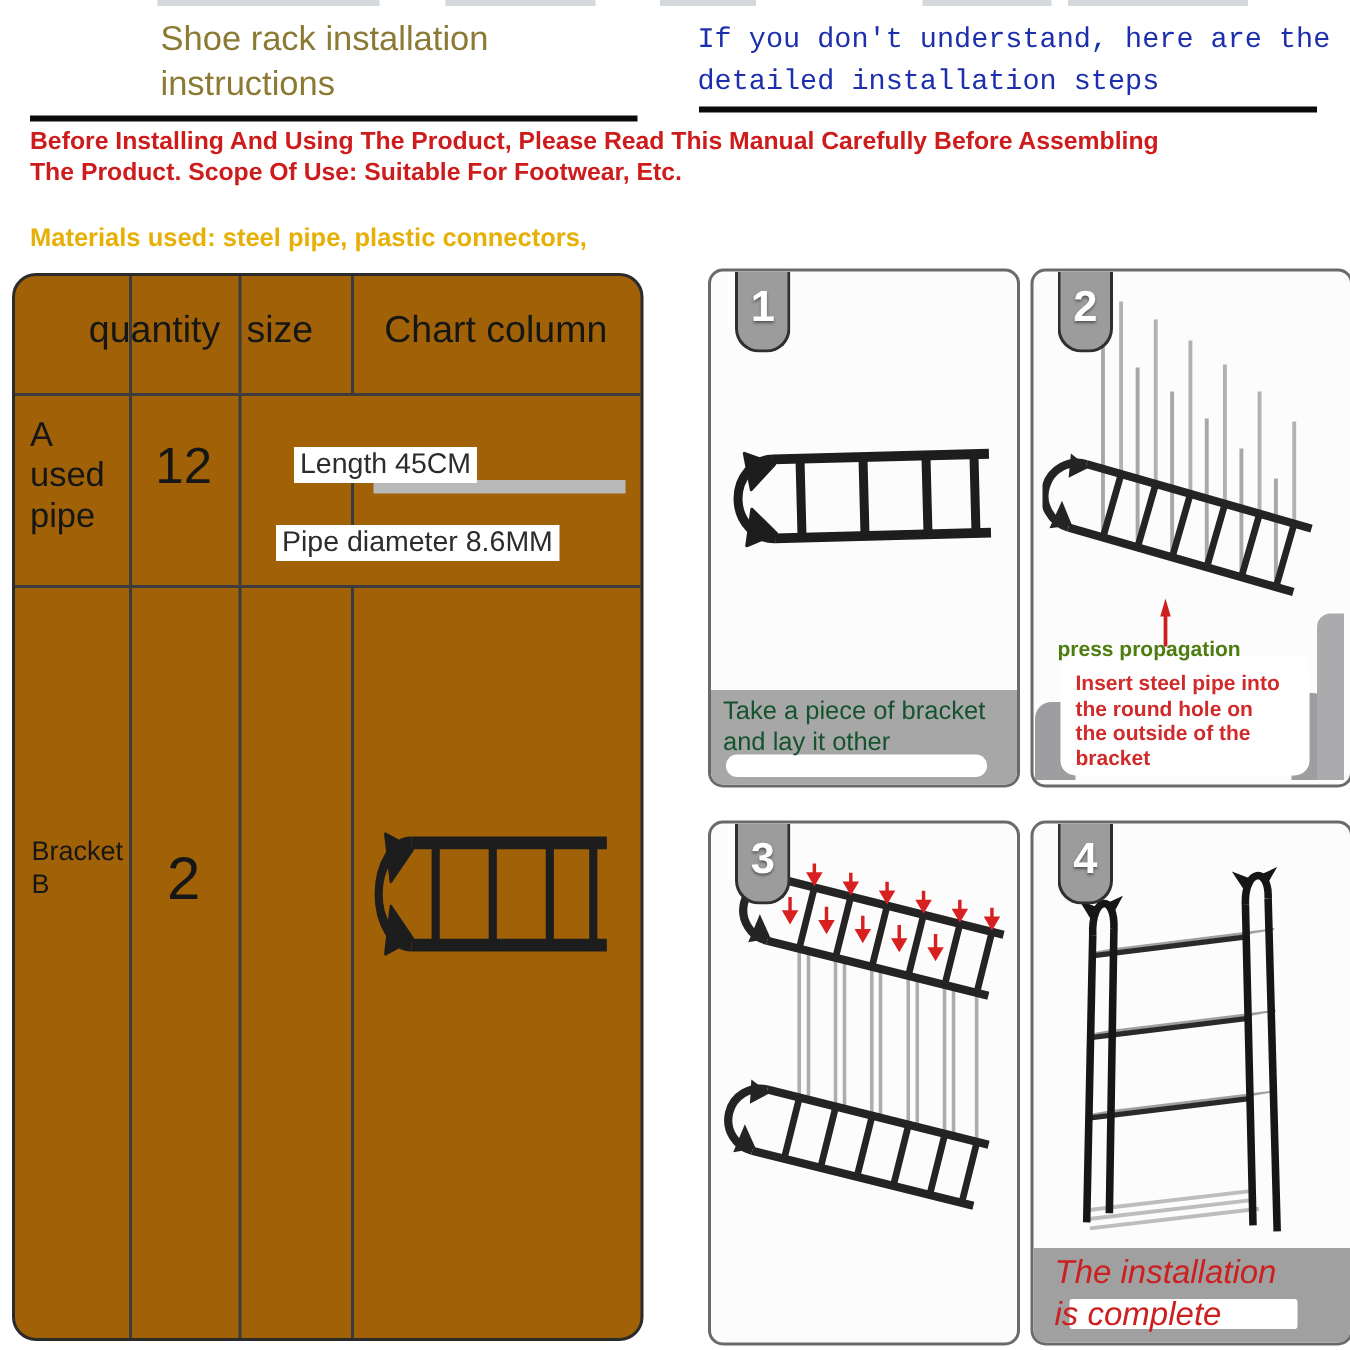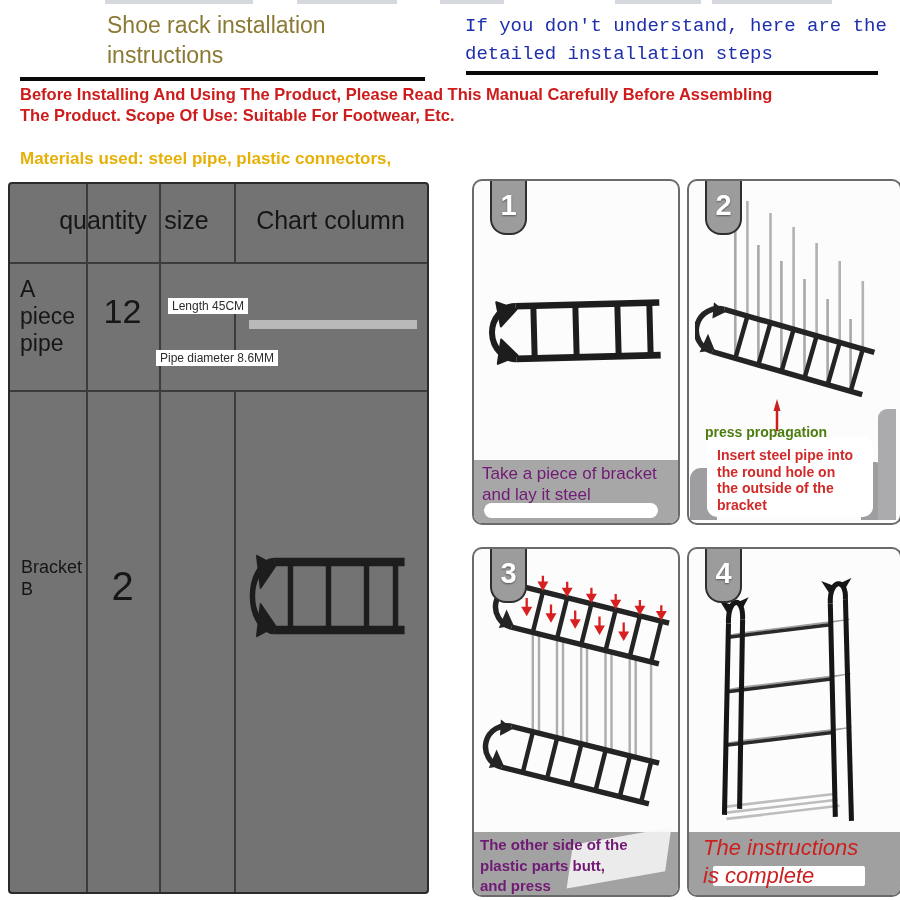--- a/index.html
+++ b/index.html
@@ -9,36 +9,36 @@
   .nowrap{white-space:nowrap;}
   
   .title-left{left:107px;top:10px;font-size:23px;line-height:30px;color:#8b7a33;}
   .title-right{left:465px;top:12px;font-size:19px;line-height:28px;color:#1d2fad;font-family:Liberation Mono, monospace;}
   .rule{background:#0a0a0a;height:4px;}
   .warning{left:20px;top:84px;font-size:16.5px;line-height:21px;font-weight:bold;color:#ce1b1b;}
   .materials{left:20px;top:149px;font-size:17px;font-weight:bold;color:#e7b007;}
   .top-smudge{top:0;height:4px;background:rgba(150,158,168,.4);}
   
   #parts-table{left:8px;top:182px;width:417px;height:708px;border:2px solid #2b2b2b;
-        border-radius:4px;background:#737373;}
+        border-radius:16px;background:#a16207;}
   .tline{background:#3c3c3c;}
   .th{font-size:25px;color:#161616;text-align:center;}
   .cell-label{font-size:23px;line-height:27px;color:#161616;}
   .cell-label-sm{font-size:18px;line-height:22px;color:#161616;}
   .qty{font-size:34px;color:#161616;text-align:center;}
   .qty2{font-size:40px;color:#161616;text-align:center;}
-  .sizetxt{font-size:12px;color:#2c2c2c;background:#fff;padding:1px 4px;}
+  .sizetxt{font-size:19px;color:#2c2c2c;background:#fff;padding:1px 4px;margin-left:28px;}
   .graybar{background:#b9b9b9;}
   
   .panel{border:2px solid #6a6a6a;border-radius:10px;background:#fcfcfc;overflow:hidden;}
   .badge{top:0;width:33px;height:52px;background:#9c9c9c;border:2px solid #2f2f2f;border-top:none;
         border-radius:0 0 16px 16px;color:#fff;font-size:29px;font-weight:bold;text-align:center;
         line-height:48px;text-shadow:0 1px 2px rgba(0,0,0,.45);}
   .band{left:0;right:0;bottom:0;height:63px;background:#a7a7a7;}
-  .cap-red{color:#701a75;}
+  .cap-red{color:#14532d;}
   .cap1{left:8px;top:3px;font-size:17px;line-height:21px;}
   .cap2{left:28px;top:266px;font-size:14px;line-height:16.5px;font-weight:bold;color:#d12a2a;}
   .note-magenta{left:16px;top:243px;font-size:14px;font-weight:bold;color:#4d7c0f;}
   .cap3{left:6px;top:3px;font-size:15px;line-height:20.5px;font-weight:bold;}
   .cap4{left:14px;top:2px;font-size:22px;line-height:28px;font-style:italic;color:#cc2020;}
   .whitebar{background:#fff;border-radius:8px;}
   .tombstone{background:#9e9ea1;border-radius:11px 11px 0 0;}
 </style>
 </head>
 <body>
@@ -79,21 +79,21 @@
     <div class="abs tline" style="left:0;right:0;top:78px;height:2px;"></div>
     <div class="abs tline" style="left:0;right:0;top:206px;height:2px;"></div>
     <div class="abs tline" style="left:224px;top:126px;height:40px;width:2px;"></div>
 
     <div class="abs th" style="left:38px;top:22px;width:110px;z-index:2;">quantity</div>
     <div class="abs th" style="left:139px;top:22px;width:75px;">size</div>
     <div class="abs th" style="left:224px;top:22px;width:193px;">Chart column</div>
 
     <div class="abs cell-label" style="left:10px;top:92px;">
       <div>A</div>
-      <div>piece</div>
+      <div>used</div>
       <div>pipe</div>
     </div>
     <div class="abs qty" style="left:76px;top:108px;width:73px;">12</div>
     <div class="abs sizetxt nowrap" style="left:158px;top:114px;z-index:3;">Length 45CM</div>
     <div class="abs graybar" style="left:239px;top:136px;width:168px;height:9px;"></div>
     <div class="abs sizetxt nowrap" style="left:146px;top:166px;z-index:3;">Pipe diameter 8.6MM</div>
 
     <div class="abs cell-label-sm" style="left:11px;top:372px;">
       <div>Bracket</div>
       <div>B</div>
@@ -114,21 +114,21 @@
       <path d="M30,7 H174 M30,55 H174" stroke="#1d1d1d" stroke-width="6" fill="none"></path>
       <path d="M30,7 A24,24 0 0 0 30,55" stroke="#1d1d1d" stroke-width="6" fill="none"></path>
       <path d="M31,10 L11,3 L15,25 Z" fill="#1d1d1d" stroke="#1d1d1d" stroke-width="2" stroke-linejoin="round"></path>
       <path d="M31,52 L11,59 L15,37 Z" fill="#1d1d1d" stroke="#1d1d1d" stroke-width="2" stroke-linejoin="round"></path>
       <path d="M48,7 V55 M90,7 V55 M132,7 V55 M164,7 V55" stroke="#1d1d1d" stroke-width="6" fill="none"></path>
     </svg>
     <div class="abs band">
       <div class="abs whitebar" style="left:10px;bottom:5px;width:174px;height:15px;"></div>
       <div class="abs cap1 cap-red nowrap">
         <div>Take a piece of bracket</div>
-        <div>and lay it steel</div>
+        <div>and lay it other</div>
       </div>
     </div>
   </div>
 
   <div class="abs panel" style="left:687px;top:179px;width:211px;height:342px;">
     <svg class="abs" style="left:6px;top:6px;" width="198" height="252" viewBox="0 0 198 252">
 
       <path d="M52.4,129 V14 M75.5,135.7 V26 M98.6,142.3 V40 M121.6,148.9 V56 M144.7,155.5 V74 M167.8,162.2 V94" stroke="#b2b2b2" stroke-width="2.6" fill="none"></path>
       <path d="M40.3,171.3 V44 M63.4,177.9 V58 M86.4,184.6 V74 M109.5,191.2 V92 M132.6,197.8 V112 M155.6,204.4 V132" stroke="#a8a8a8" stroke-width="2.6" fill="none"></path>
 
@@ -198,28 +198,20 @@
         <line x1="73" y1="33.5" x2="73" y2="43.5"></line>
           <polygon points="69.5,43.5 76.5,43.5 73,49.5"></polygon>
         <line x1="97.2" y1="39.5" x2="97.2" y2="49.5"></line>
           <polygon points="93.7,49.5 100.7,49.5 97.2,55.5"></polygon>
         <line x1="121.5" y1="45.6" x2="121.5" y2="55.6"></line>
           <polygon points="118,55.6 125,55.6 121.5,61.6"></polygon>
         <line x1="145.7" y1="51.6" x2="145.7" y2="61.6"></line>
           <polygon points="142.2,61.6 149.2,61.6 145.7,67.6"></polygon>
       </g>
     </svg>
-    <div class="abs band" style="background:#a2a2a2;">
-      <div class="abs" style="left:95px;top:5px;width:100px;height:42px;background:rgba(248,248,248,.85);transform:rotate(-10deg) skewX(-18deg);"></div>
-      <div class="abs cap3 cap-red nowrap">
-        <div>The other side of the</div>
-        <div>plastic parts butt,</div>
-        <div>and press</div>
-      </div>
-    </div>
     <div class="abs badge" style="left:16px;">3</div>
   </div>
 
   <div class="abs panel" style="left:687px;top:547px;width:211px;height:346px;">
     <svg class="abs" style="left:28px;top:28px;" width="152" height="252" viewBox="0 0 150 250">
 
       <g stroke="#a0a0a0" stroke-width="1" fill="#d6d6d6">
         <polygon points="9,58 114,45 131,42 26,55"></polygon>
         <polygon points="8,112 115,99 132,96 25,109"></polygon>
         <polygon points="8,165 116,152 133,149 25,162"></polygon>
@@ -247,20 +239,20 @@
       <g fill="#161616">
         <path d="M10,36 L2,23 L15,28 Z"></path>
         <path d="M24,33 L31,20 L18,26 Z"></path>
         <path d="M111,16 L103,4 L116,9 Z"></path>
         <path d="M126,13 L133,1 L120,7 Z"></path>
       </g>
     </svg>
     <div class="abs band" style="background:#a0a0a0;">
       <div class="abs whitebar" style="left:24px;top:34px;width:152px;height:20px;border-radius:2px;"></div>
       <div class="abs cap4 nowrap">
-        <div>The instructions</div>
+        <div>The installation</div>
         <div>is complete</div>
       </div>
     </div>
     <div class="abs badge" style="left:16px;">4</div>
   </div>
 
 </div>
 
 </body></html>

